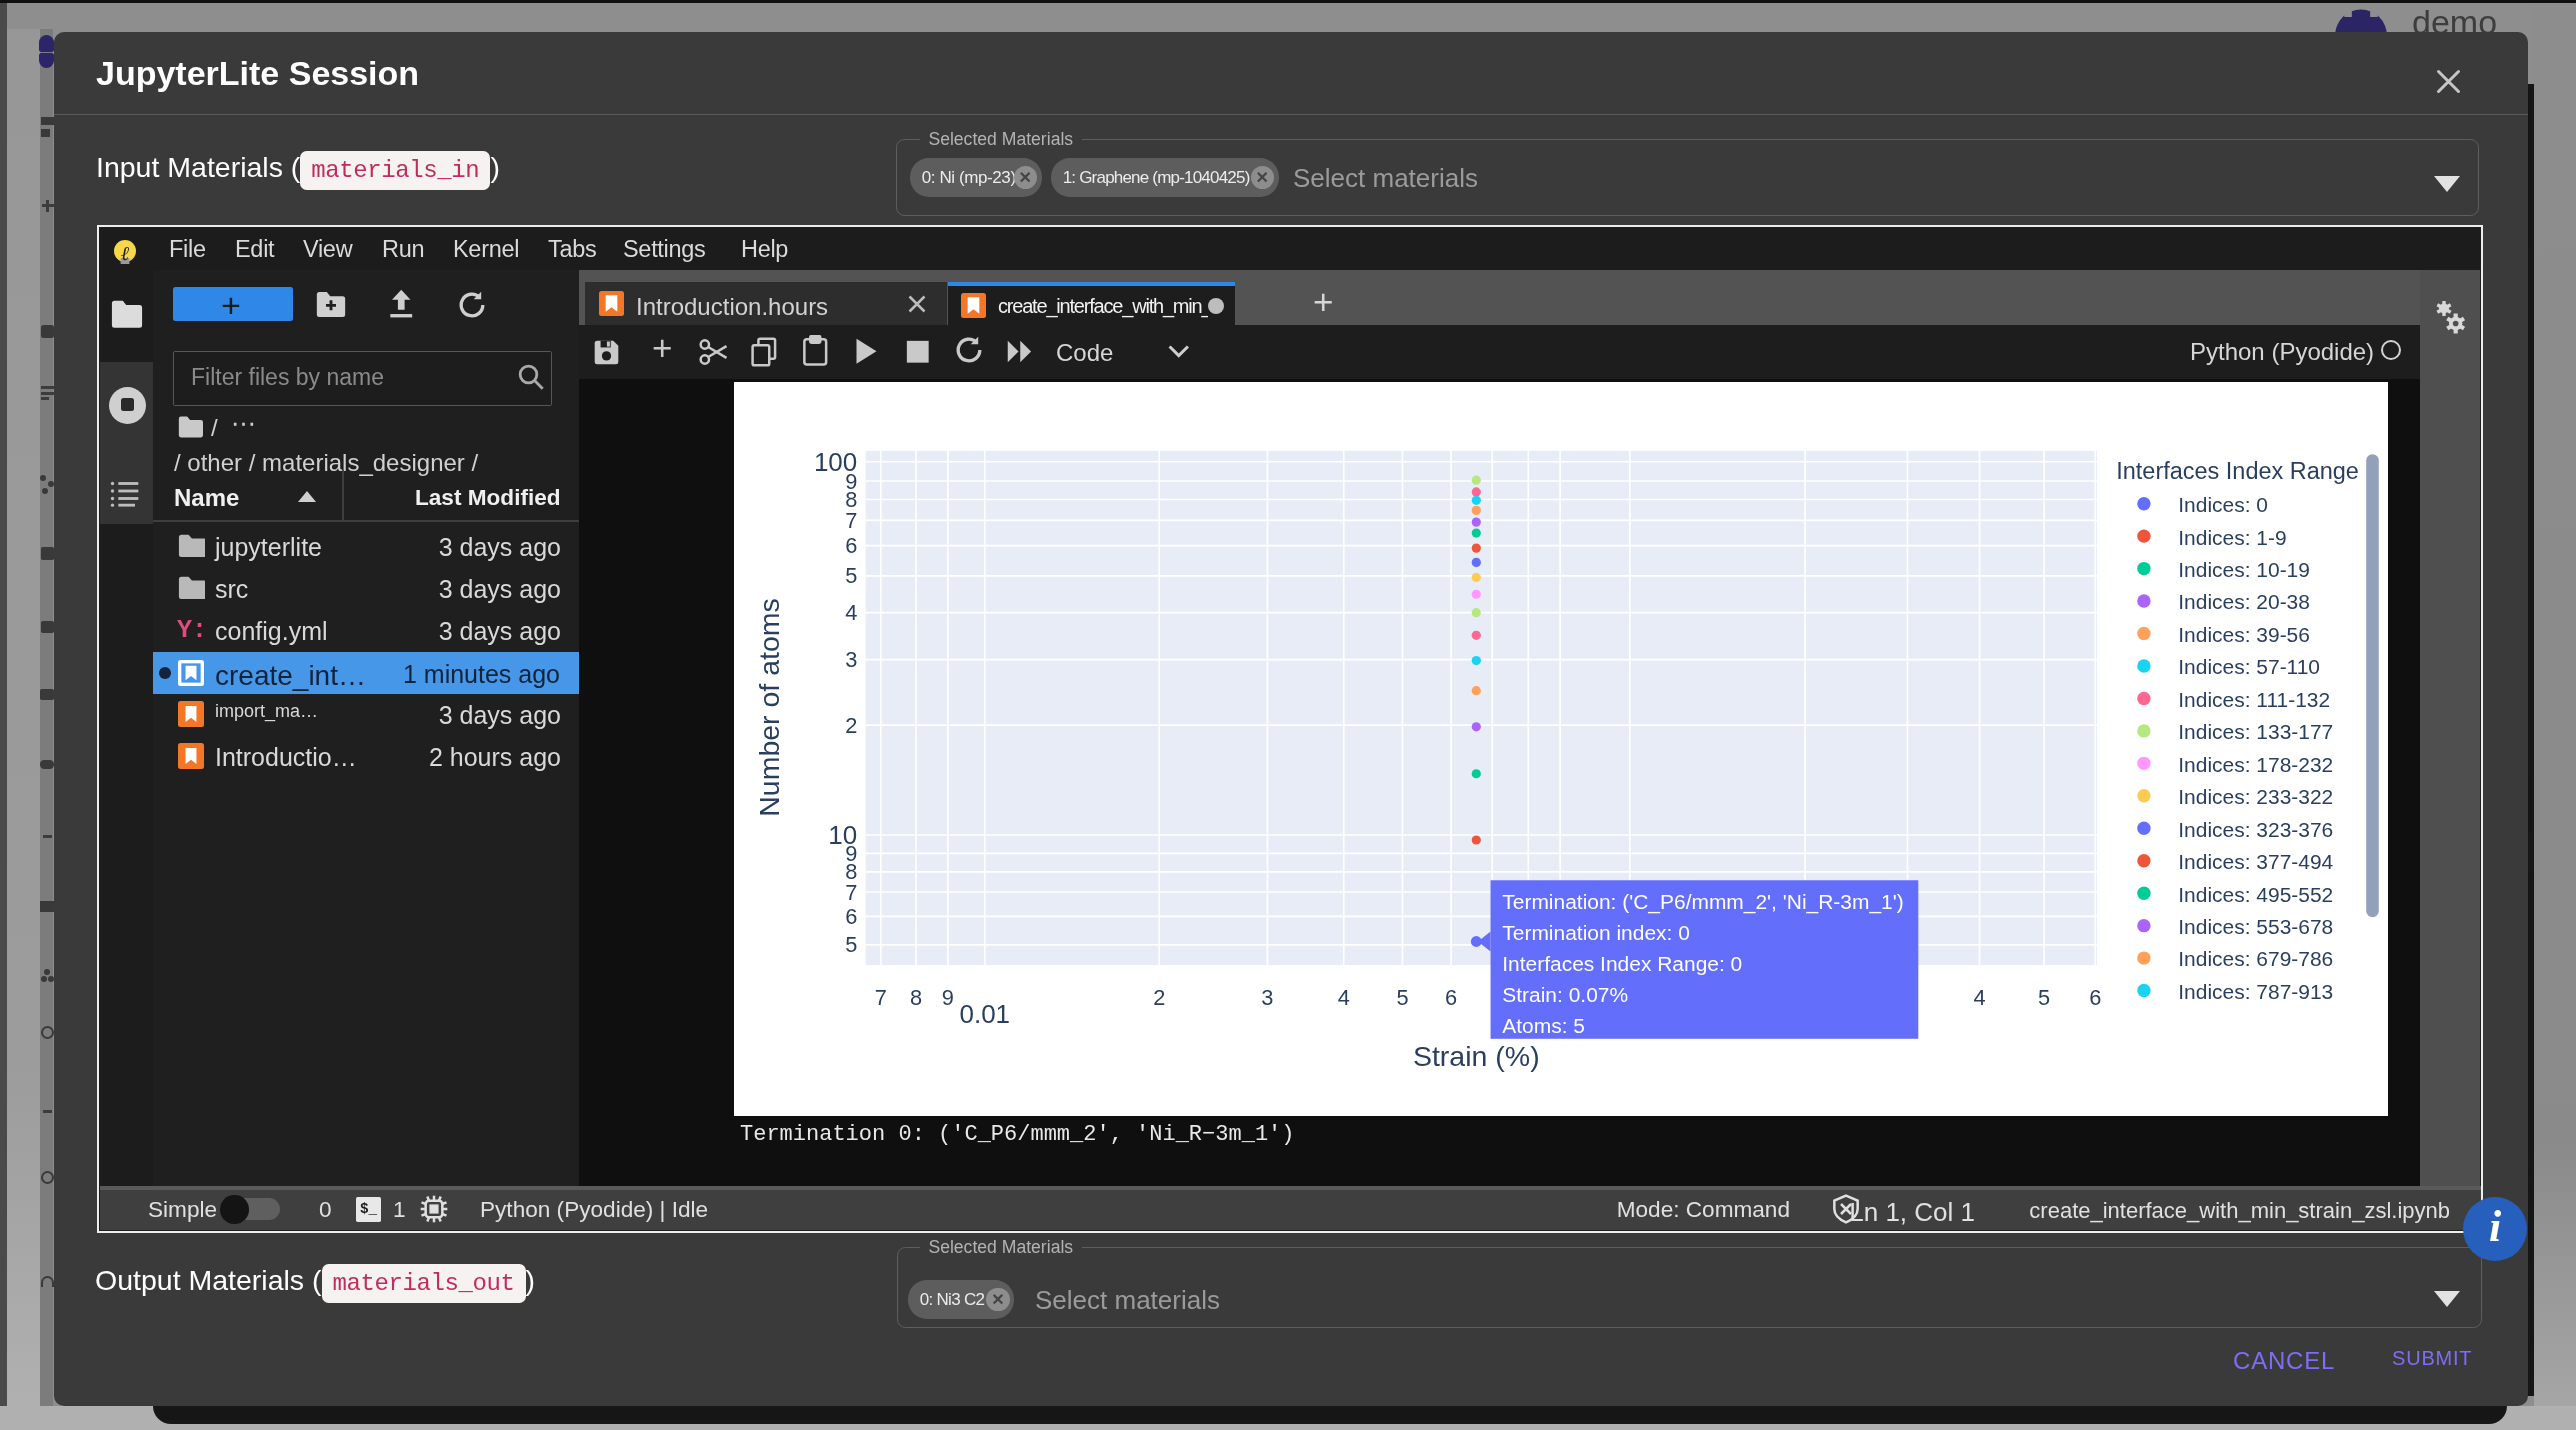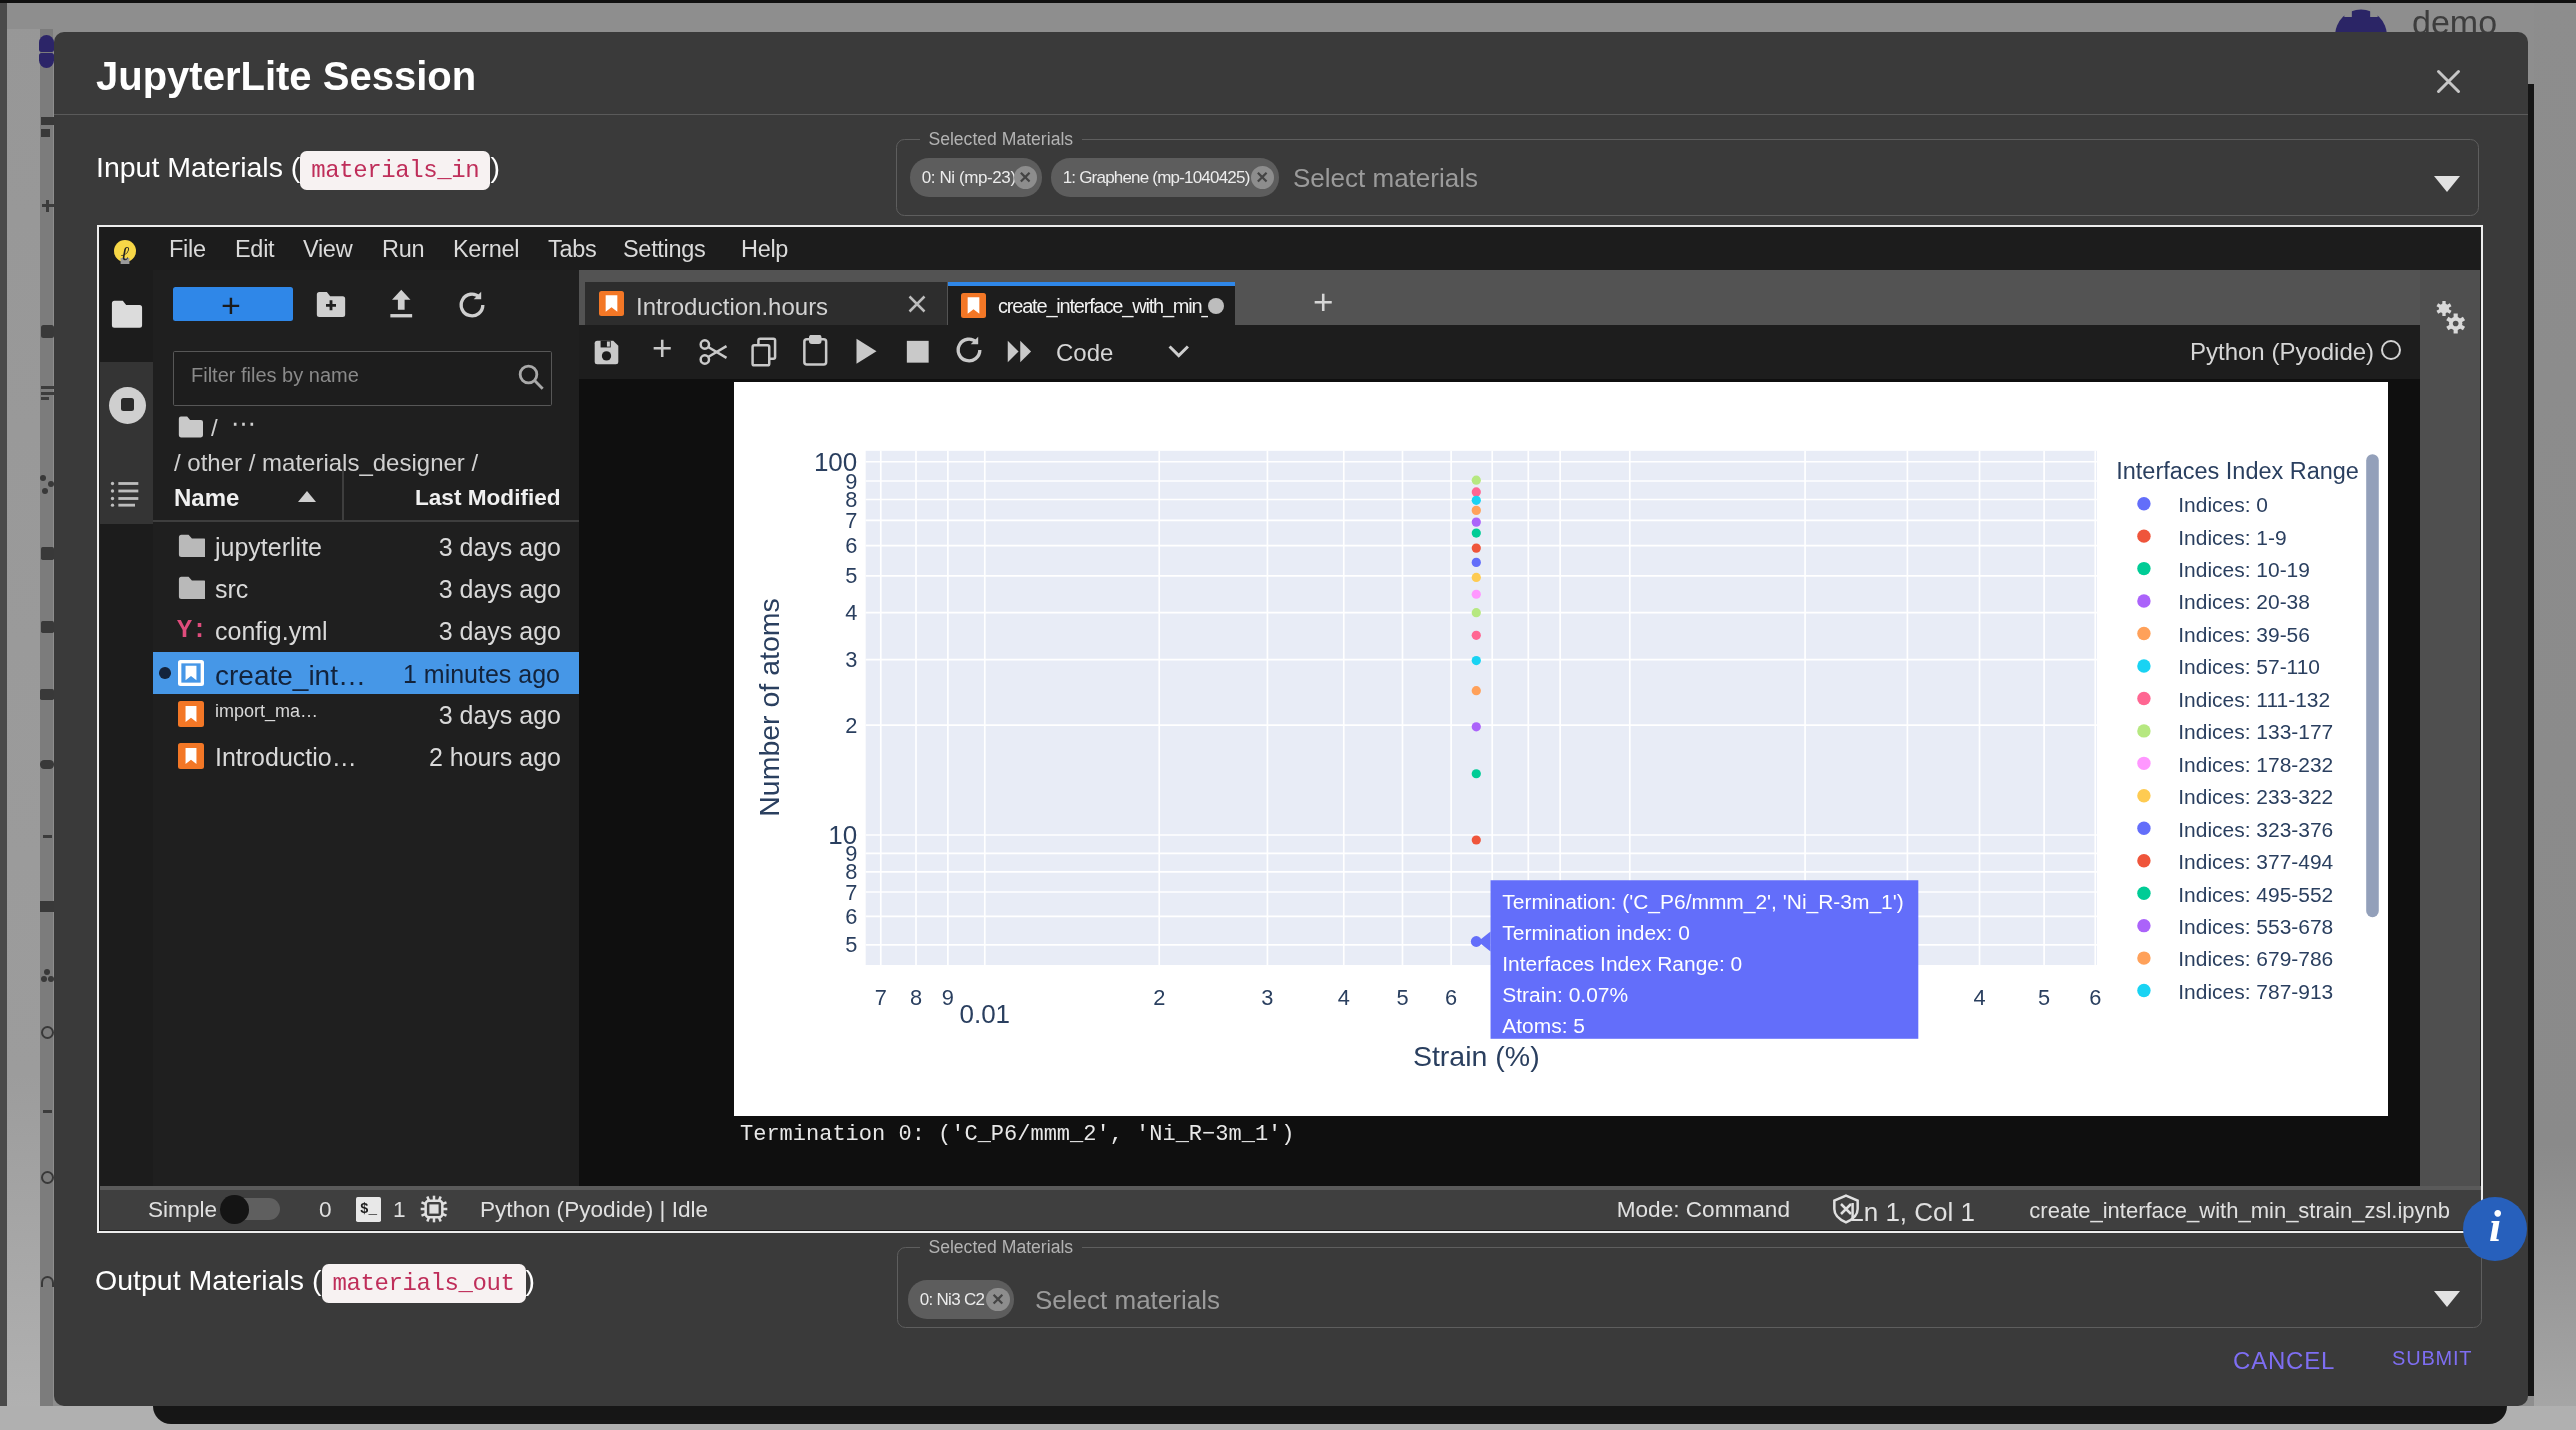--- a/index.html
+++ b/index.html
@@ -55,21 +55,21 @@
   </svg>
 <div class="abs" style="left:2412px;top:2.5px;width:109px;height:29px;color:#3d3d3d;font-size:34px;">demo</div>
 
 <div class="abs" style="left:2527px;top:84px;width:6.7px;height:1312px;background:#151515;"></div>
 <div class="abs" style="left:2534px;top:3.4px;width:42px;height:1427px;background:linear-gradient(#8d8d8d 0%,#8a8a8a 80%,#a8a8a8 100%);"></div>
 
 <div class="abs" style="left:0px;top:1406px;width:2576px;height:24px;background:#b0b0b0;"></div>
 <div class="abs" style="left:153px;top:1406px;width:2354px;height:18.4px;background:#161616;border-radius:0 0 25px 25px;"></div>
 
 <div class="abs" style="left:54px;top:32px;width:2474px;height:1374px;background:#3a3a3a;border-radius:10px;"></div>
-<div class="abs" style="left:96px;top:54px;color:#fff;font-size:40px;font-weight:600;">JupyterLite Session</div>
+<div class="abs" style="left:96px;top:54px;color:#fff;font-size:34px;font-weight:600;">JupyterLite Session</div>
 
 <svg class="abs" style="left:2436px;top:69px;" width="25" height="25" viewBox="0 0 30 30">
     <path d="M3 3 L27 27 M27 3 L3 27" stroke="#c6c6c6" stroke-width="3.6" stroke-linecap="round"></path>
   </svg>
 <div class="abs" style="left:54px;top:114px;width:2474px;height:0.8px;background:#5a5a5a;"></div>
 
 <div class="abs" style="left:96px;top:151px;color:#fff;font-size:28.5px;">Input Materials (<span style="background:#f7f2f2;color:#bf2e5a;font-family:'Liberation Mono',monospace;font-size:24px;letter-spacing:-0.4px;padding:5.9px 11px;border-radius:6.7px;">materials_in</span>)</div>
 
 <div class="abs" style="left:896px;top:139px;width:1583px;height:77px;border:1.7px solid #5e5e5e;border-radius:8.4px;"></div>
 <div class="abs" style="left:920px;top:129px;background:#3a3a3a;padding:0 8.4px;color:#b3b3b3;font-size:17.6px;">Selected Materials</div>
@@ -125,21 +125,21 @@
     </svg>
   <svg class="abs" style="left:387px;top:288px;" width="28.5" height="32" viewBox="0 0 34 38">
       <path d="M17 2 l11 12 h-7 v12 h-8 v-12 h-7 z" fill="#cfcfcf"></path>
       <rect x="4" y="31" width="26" height="4" fill="#cfcfcf"></rect>
     </svg>
   <svg class="abs" style="left:457px;top:290px;" width="30" height="30" viewBox="0 0 36 36">
       <path d="M31 18 a13 13 0 1 1 -4-9.4" fill="none" stroke="#cfcfcf" stroke-width="4"></path>
       <path d="M29 2 v9 h-9 z" fill="#cfcfcf"></path>
     </svg>
   <div class="abs" style="left:173px;top:351px;width:379px;height:55px;background:#1d1d1d;border:1.7px solid #575757;border-radius:1.7px;"></div>
-  <div class="abs" style="left:191px;top:364px;color:#8a8a8a;font-size:20px;">Filter files by name</div>
+  <div class="abs" style="left:191px;top:364px;color:#8a8a8a;font-size:23px;">Filter files by name</div>
   <svg class="abs" style="left:516px;top:362px;" width="30" height="30" viewBox="0 0 36 36">
       <circle cx="15" cy="15" r="10" fill="none" stroke="#a9a9a9" stroke-width="3.4"></circle>
       <line x1="22" y1="22" x2="32" y2="32" stroke="#a9a9a9" stroke-width="3.4"></line>
     </svg>
   <svg class="abs" style="left:178px;top:416px;" width="25" height="22" viewBox="0 0 30 26">
       <path d="M1 3 q0-2.5 2.5-2.5 h7.5 l3.5 4 h13 q2.5 0 2.5 2.5 v16 q0 2.5-2.5 2.5 h-24 q-2.5 0-2.5-2.5 z" fill="#c9c9c9"></path>
     </svg>
   <div class="abs" style="left:211px;top:414px;color:#cfcfcf;font-size:24px;">/</div>
   <div class="abs" style="left:231px;top:409px;color:#cfcfcf;font-size:25px;letter-spacing:1.7px;">⋯</div>
   <div class="abs" style="left:174px;top:449px;color:#d0d0d0;font-size:24px;">/ other / materials_designer /</div>

